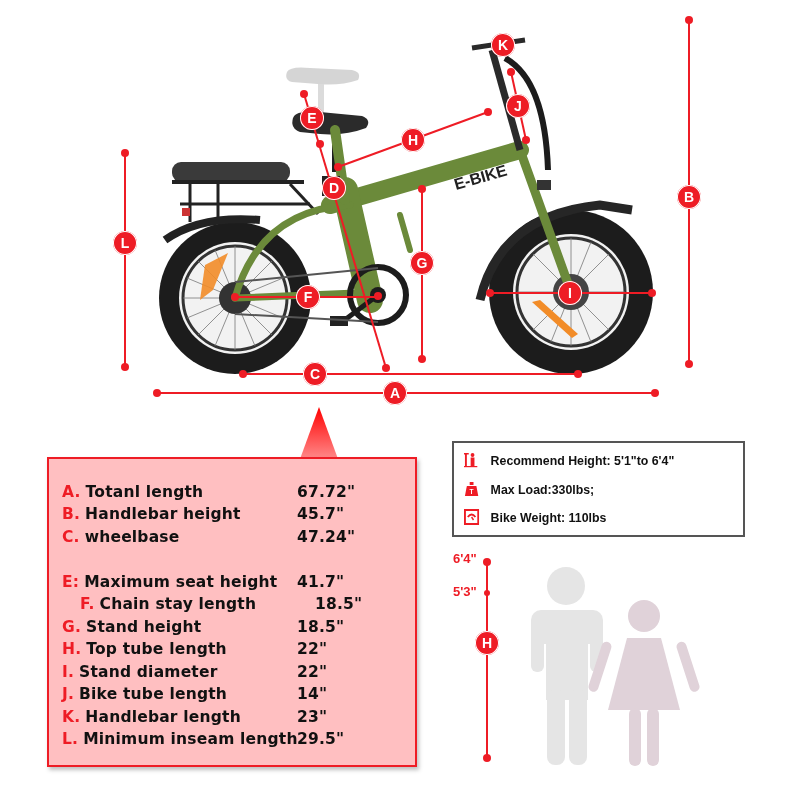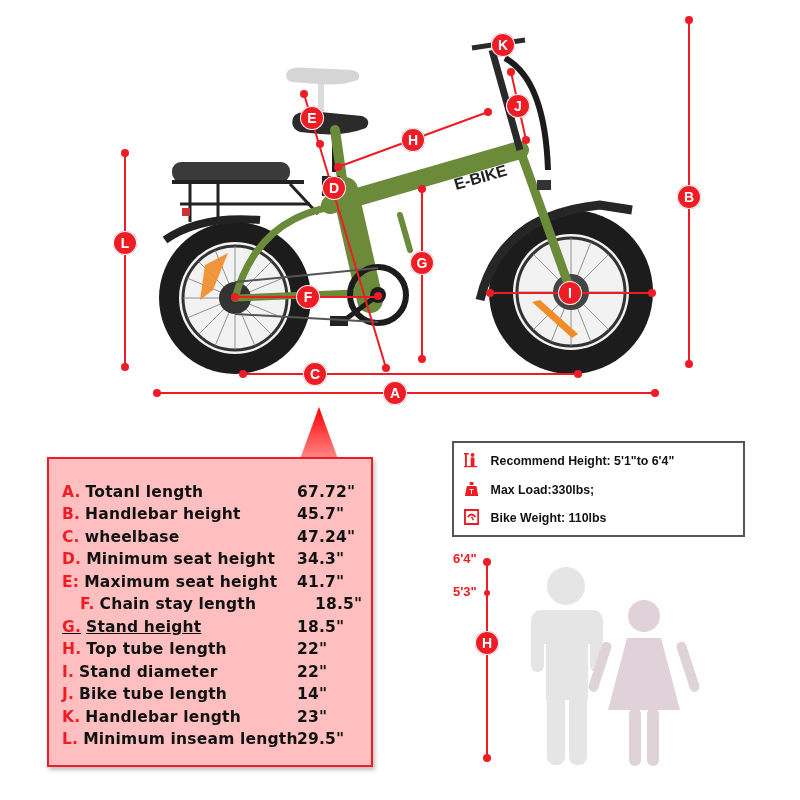--- a/index.html
+++ b/index.html
@@ -3,21 +3,21 @@
 <meta charset="utf-8">
 <style>
   html,body{margin:0;padding:0;background:#ffffff;}
   body{width:800px;height:800px;position:relative;overflow:hidden;font-family:"Liberation Sans",sans-serif;}
   .abs{position:absolute;}
   .vline{position:absolute;width:2px;background:#ee1c25;}
   .hline{position:absolute;height:2px;background:#ee1c25;}
   .dot{position:absolute;width:8px;height:8px;border-radius:50%;background:#ee1c25;transform:translate(-50%,-50%);}
   .badge{position:absolute;width:24px;height:24px;border-radius:50%;background:#ee1c25;color:#fff;font-weight:bold;font-size:14px;line-height:24px;text-align:center;transform:translate(-50%,-50%);font-family:"Liberation Sans",sans-serif;box-shadow:0 0 0 1px #fff inset;}
   svg.bike{position:absolute;left:0;top:0;}
-  .spec-box{position:absolute;left:47px;top:457px;width:322px;height:306px;background:#ffbfc1;border:2px solid #ee1c25;box-shadow:2px 3px 4px rgba(0,0,0,0.25);}
+  .spec-box{position:absolute;left:47px;top:457px;width:322px;height:306px;background:#ffbfc1;border:2px solid #ee1c25;box-shadow:2px 3px 4px rgba(0,0,0,0.25);padding-left:44px;}
   .spec-row{position:absolute;left:13px;height:22px;font-size:15.5px;font-weight:bold;color:#111;white-space:nowrap;font-family:"DejaVu Sans",sans-serif;letter-spacing:0.2px;}
   .spec-row .letter{color:#ee1c25;margin-right:5px;}
   .spec-row .val{position:absolute;left:235px;}
   .info-box{position:absolute;left:452px;top:441px;width:289px;height:92px;border:2px solid #555;background:#fff;}
   .info-row{position:absolute;left:10px;height:20px;font-size:13px;font-weight:bold;color:#111;display:flex;align-items:center;font-family:"Liberation Sans",sans-serif;transform:scaleX(0.95);transform-origin:left center;}
   .info-row .ic{width:16px;height:16px;margin-right:12px;display:inline-block;}
   .hlabel{position:absolute;font-size:13px;font-weight:bold;color:#ee1c25;font-family:"Liberation Sans",sans-serif;}
 </style>
 </head>
 <body>
@@ -161,24 +161,23 @@
       <stop offset="1" stop-color="#ff8a8a"></stop>
     </linearGradient>
   </defs>
   <polygon points="29,2 48,54 10,54" fill="url(#pg)"></polygon>
 </svg>
 
 <div class="spec-box">
   <div class="spec-row" style="top:24px;"><span class="letter">A.</span><span>Totanl length</span><span class="val">67.72"</span></div>
   <div class="spec-row" style="top:46px;"><span class="letter">B.</span><span>Handlebar height</span><span class="val">45.7"</span></div>
   <div class="spec-row" style="top:69px;text-align:right;"><span class="letter">C.</span><span>wheelbase</span><span class="val">47.24"</span></div>
-  <div class="spec-row" style="top:91px;"><span class="letter">D.</span><span>Minimum seat height</span><span class="val">34.3"</span></div>
   <div class="spec-row" style="top:114px;"><span class="letter">E:</span><span>Maximum seat height</span><span class="val">41.7"</span></div>
   <div class="spec-row" style="top:136px;margin-left:18px;"><span class="letter">F.</span><span>Chain stay length</span><span class="val">18.5"</span></div>
-  <div class="spec-row" style="top:159px;text-decoration:underline;"><span class="letter">G.</span><span>Stand height</span><span class="val">18.5"</span></div>
+  <div class="spec-row" style="top:159px;"><span class="letter">G.</span><span>Stand height</span><span class="val">18.5"</span></div>
   <div class="spec-row" style="top:181px;"><span class="letter">H.</span><span>Top tube length</span><span class="val">22"</span></div>
   <div class="spec-row" style="top:204px;"><span class="letter">I.</span><span>Stand diameter</span><span class="val">22"</span></div>
   <div class="spec-row" style="top:226px;"><span class="letter">J.</span><span>Bike tube length</span><span class="val">14"</span></div>
   <div class="spec-row" style="top:249px;"><span class="letter">K.</span><span>Handlebar length</span><span class="val">23"</span></div>
   <div class="spec-row" style="top:271px;"><span class="letter">L.</span><span>Minimum inseam length</span><span class="val">29.5"</span></div>
 </div>
 
 <div class="info-box">
   <div class="info-row" style="top:7px;">
     <svg class="ic" viewBox="0 0 16 16">

